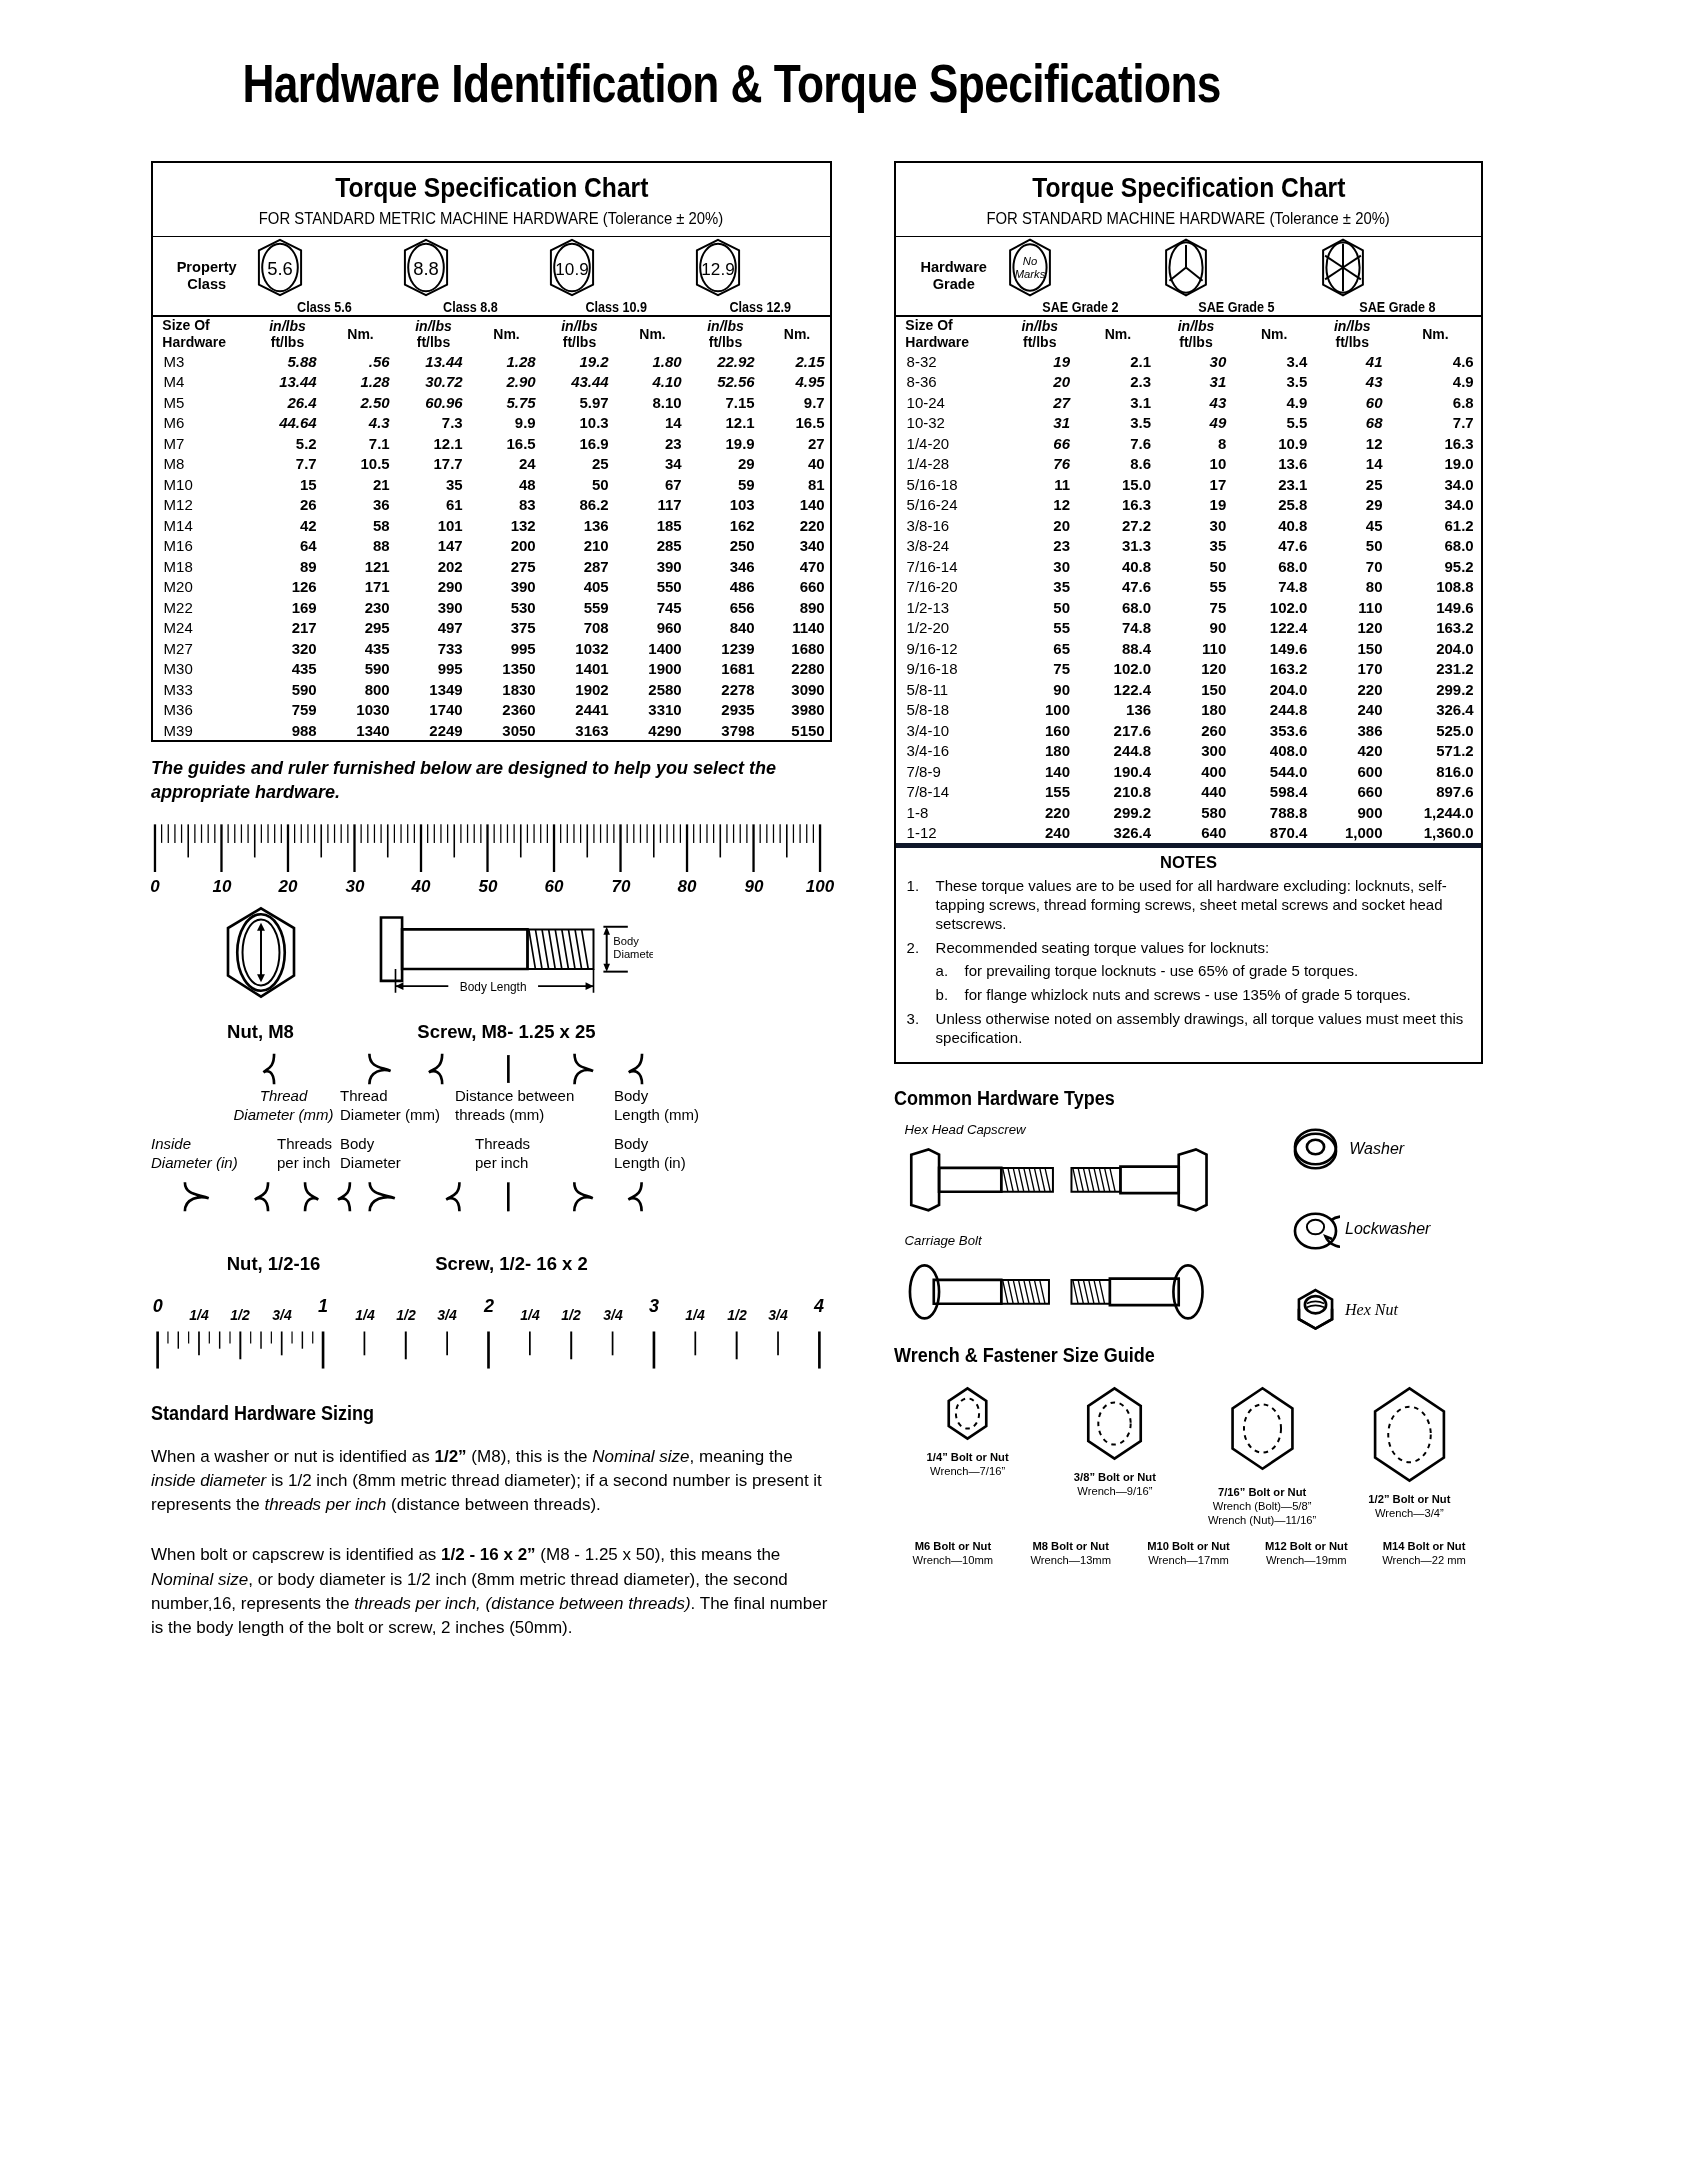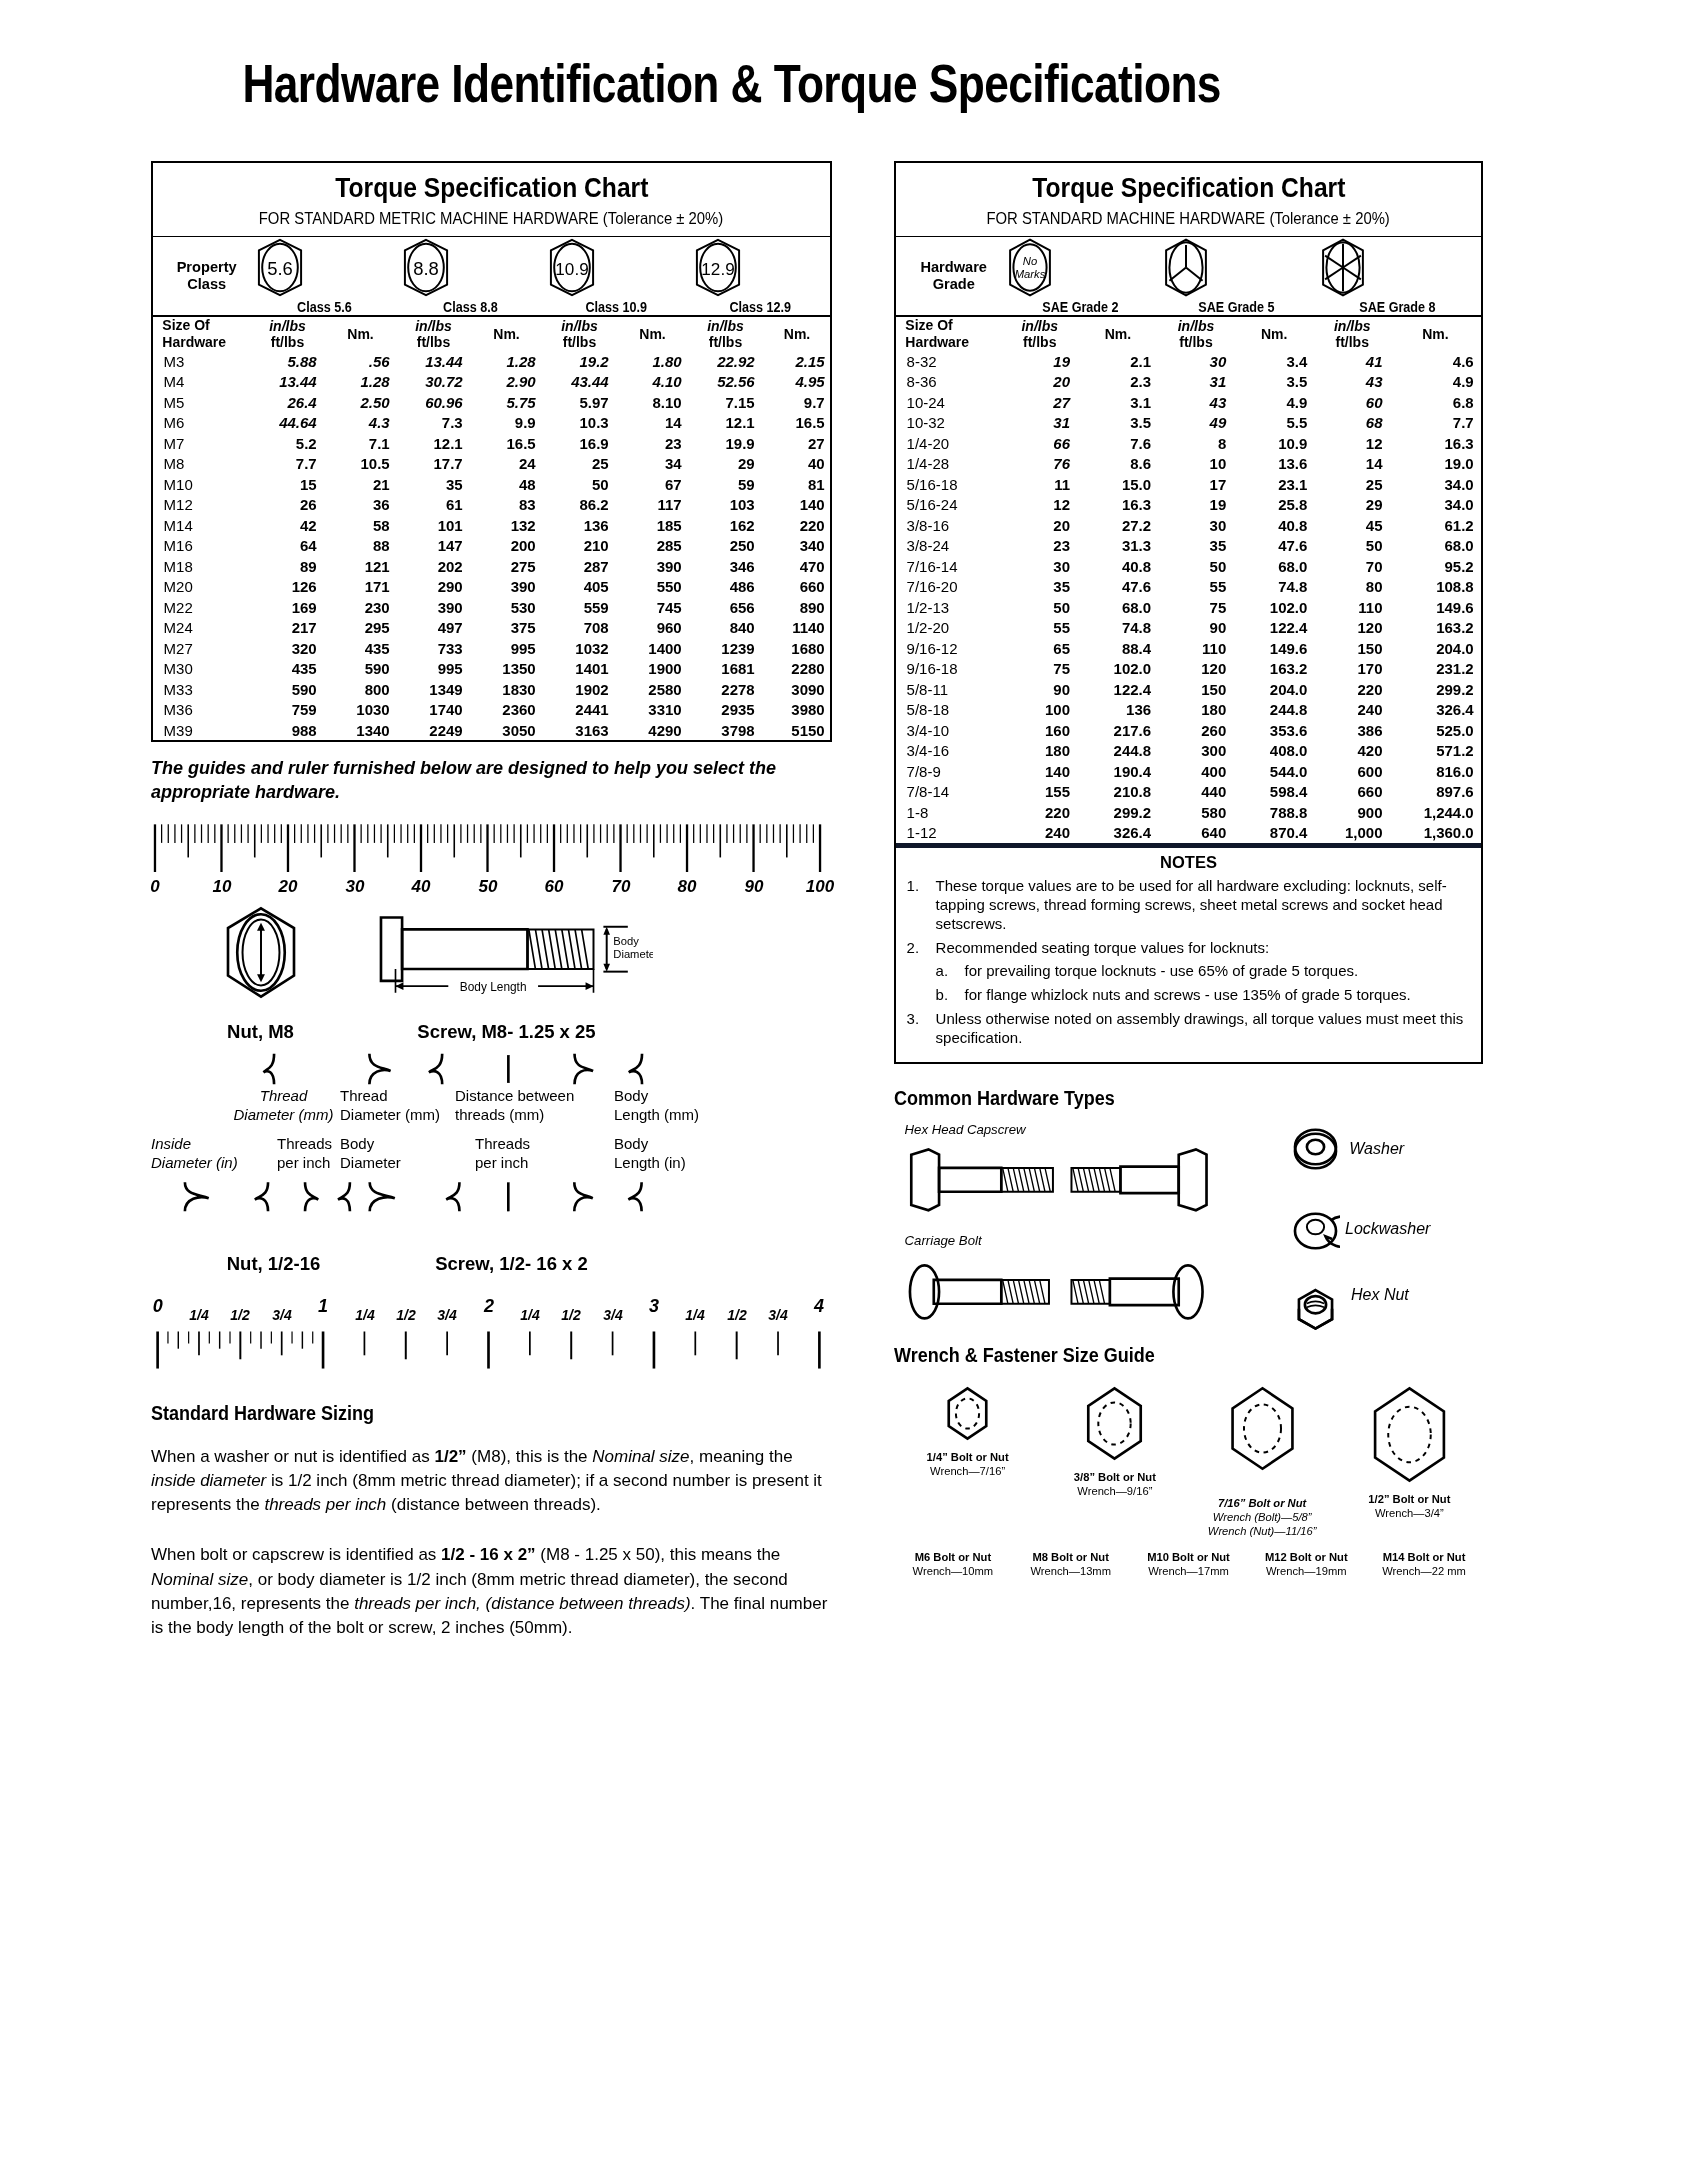--- a/index.html
+++ b/index.html
@@ -1011,21 +1011,21 @@
       <span class="sm-lab" style="font-size:16px;">Washer</span>
     </div>
     <div style="position:absolute;left:397px;top:85px;display:flex;align-items:center;gap:5px;">
       <svg width="49" height="44" viewBox="0 0 74 66">
         <ellipse cx="37" cy="36" rx="31" ry="26" fill="none" stroke="#000" stroke-width="4"></ellipse>
         <path d="M60 20 A28 23 0 1 1 52 44 L62 48" fill="none" stroke="#000" stroke-width="4"></path>
         <ellipse cx="37" cy="30" rx="13" ry="11" fill="none" stroke="#000" stroke-width="3"></ellipse>
       </svg>
       <span class="sm-lab" style="font-size:16px;">Lockwasher</span>
     </div>
-    <div style="position:absolute;left:397px;top:164px;display:flex;align-items:flex-start;gap:11px;">
+    <div style="position:absolute;left:397px;top:164px;display:flex;align-items:center;gap:5px;font-family:Liberation Serif, serif;">
       <svg width="49" height="48" viewBox="0 0 74 72">
         <path d="M37 6 L62 20 L62 50 L37 64 L12 50 L12 20 Z" fill="none" stroke="#000" stroke-width="4"></path>
         <ellipse cx="37" cy="28" rx="16" ry="13" fill="none" stroke="#000" stroke-width="4"></ellipse>
         <path d="M24 26 Q37 20 50 26 M24 32 Q37 26 50 32" fill="none" stroke="#000" stroke-width="2.5"></path>
         <path d="M12 34 L12 50 L37 64 L62 50 L62 34" fill="none" stroke="#000" stroke-width="4"></path>
       </svg>
       <span class="sm-lab" style="font-size:16px;">Hex Nut</span>
     </div>
   </div>
 
@@ -1050,21 +1050,21 @@
         <div class="wrench-lbl" style="margin-top: 6.6px;">
           <div>3/8” Bolt or Nut</div>
           <div class="wrench-sub">Wrench—9/16”</div>
         </div>
       </div>
       <div style="flex: 1 1 0%; display: flex; flex-direction: column; align-items: center;">
         <svg width="91" height="91" viewBox="0 0 138 138">
           <polygon points="69.0,8.0 23.6,38.5 23.6,99.5 69.0,130.0 114.4,99.5 114.4,38.5" fill="none" stroke="#000" stroke-width="4"></polygon>
           <ellipse cx="69" cy="69" rx="28.060000000000002" ry="36.6" fill="none" stroke="#000" stroke-width="3" stroke-dasharray="7 7"></ellipse>
         </svg>
-        <div class="wrench-lbl" style="margin-top: 22px; font-style: italic;">
+        <div class="wrench-lbl" style="margin-top: 11px;">
           <div>7/16” Bolt or Nut</div>
           <div class="wrench-sub">Wrench (Bolt)—5/8”</div>
           <div class="wrench-sub">Wrench (Nut)—11/16”</div>
         </div>
       </div>
       <div style="flex: 1 1 0%; display: flex; flex-direction: column; align-items: center;">
         <svg width="103" height="103" viewBox="0 0 156 156">
           <polygon points="78.0,8.0 25.9,43.0 25.9,113.0 78.0,148.0 130.1,113.0 130.1,43.0" fill="none" stroke="#000" stroke-width="4"></polygon>
           <ellipse cx="78" cy="78" rx="32.2" ry="42" fill="none" stroke="#000" stroke-width="3" stroke-dasharray="7 7"></ellipse>
         </svg>

